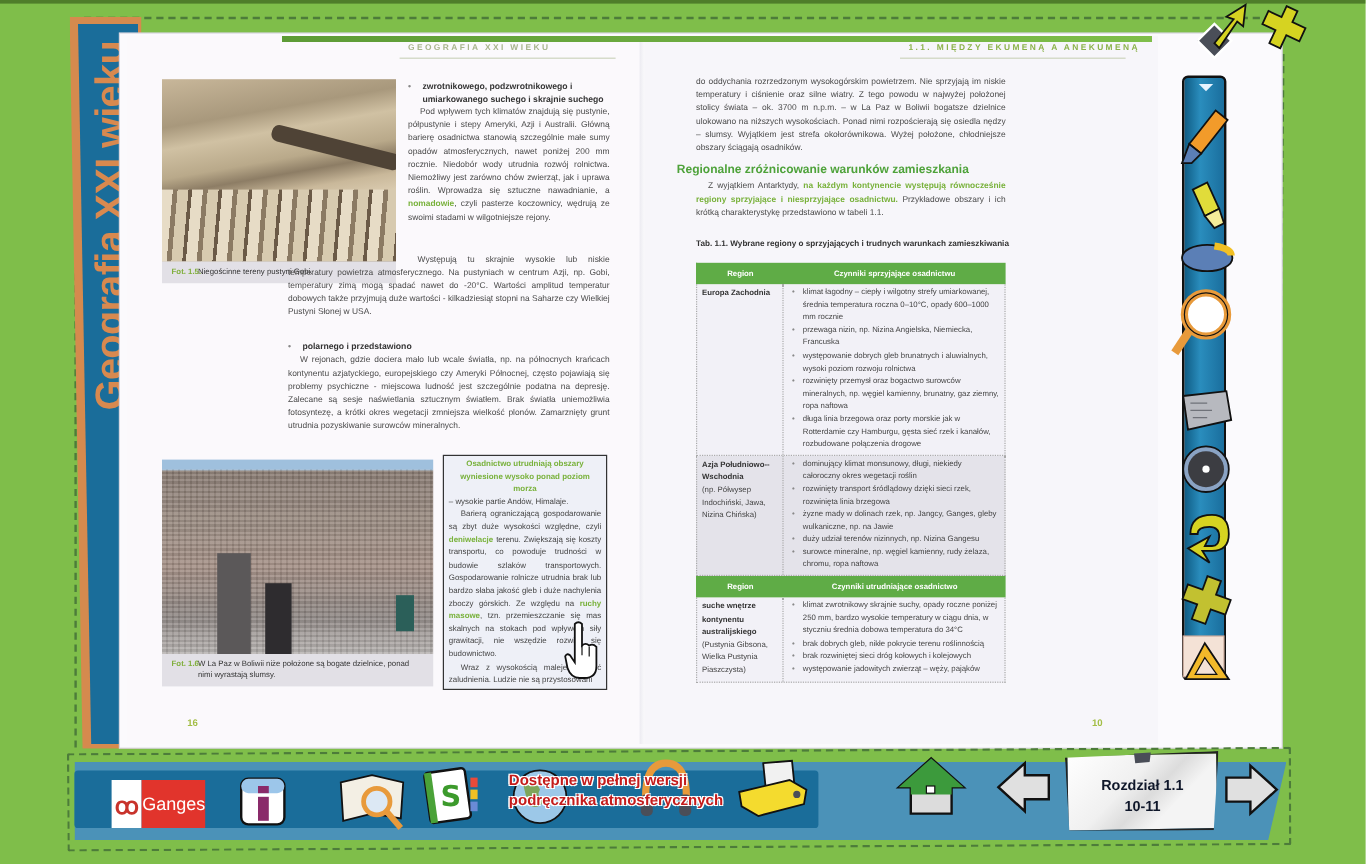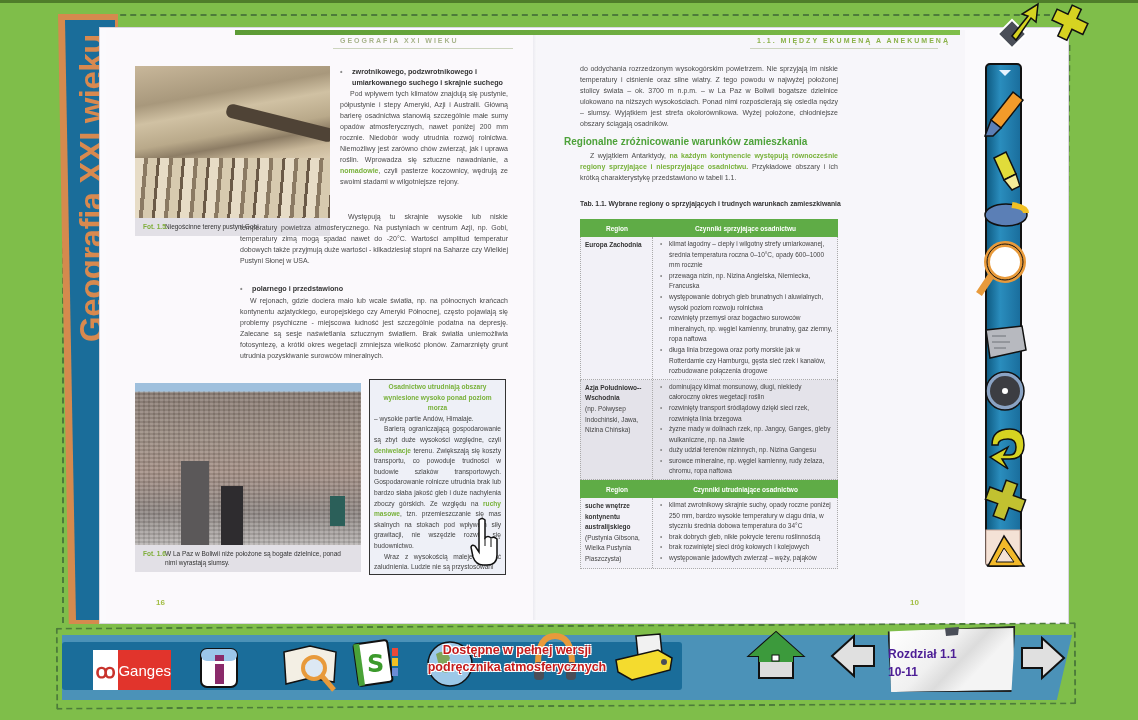--- a/index.html
+++ b/index.html
@@ -63,23 +63,23 @@
   .tool{position:absolute;display:flex;align-items:center;justify-content:center}
   .tri-down{width:0;height:0;border-left:6px solid transparent;border-right:6px solid transparent;border-top:6px solid #e6f3ff}
   
   .bbar-dash{position:absolute;left:56px;top:625px;width:1020px;height:82px;border:2px dashed #4d7c3a;border-radius:2px;transform:rotate(-0.3deg)}
   .bbar{position:absolute;left:62px;top:635px;width:1010px;height:65px;background:#4b92b8;clip-path:polygon(0 0,100% 0,98.5% 100%,0 100%)}
   .bbar-dark{position:absolute;left:62px;top:642px;width:620px;height:48px;background:#1a6d9a;border-radius:3px}
   .klett{position:absolute;left:93px;top:650px;width:78px;height:40px;display:flex}
   .klett .l{width:34px;background:#fff;display:flex;align-items:center;justify-content:center;color:#c8332c;font-weight:bold;font-size:20px}
   .klett .r{flex:1;background:#e1342c;color:#fff;font-size:15px;display:flex;align-items:center;justify-content:center}
   .btn-icon{position:absolute;display:flex;align-items:center;justify-content:center}
-  .promo{position:absolute;left:424px;top:642px;width:186px;font-size:12.5px;font-weight:bold;color:#c41b1b;text-align:center;line-height:17px;text-shadow:1px 1px 0 #fff,-1px -1px 0 #fff,1px -1px 0 #fff,-1px 1px 0 #fff}
+  .promo{position:absolute;left:424px;top:642px;width:186px;font-size:12.5px;font-weight:bold;color:#c41b1b;line-height:17px;text-shadow:1px 1px 0 #fff,-1px -1px 0 #fff,1px -1px 0 #fff,-1px 1px 0 #fff}
   .note{position:absolute;left:888px;top:627px;width:128px;height:66px;background:linear-gradient(135deg,#fff 0,#f0f0f0 40%,#dcdcdc 55%,#f4f4f4 70%);border:2px solid #222;transform:rotate(-1deg);clip-path:polygon(0 5%,100% 0,96% 100%,2% 97%)}
-  .note-text{position:absolute;left:888px;top:645px;width:128px;font-size:12px;font-weight:bold;color:#4c1d95;line-height:18px}
+  .note-text{position:absolute;left:888px;top:645px;width:128px;text-align:center;font-size:12px;font-weight:bold;color:#0f172a;line-height:18px}
 </style>
 </head>
 <body>
 
 <div class="topline"></div>
 <div class="dash-top"></div>
 <div class="dash-left"></div>
 <div class="dash-right"></div>
 
 <div class="spine"></div>

